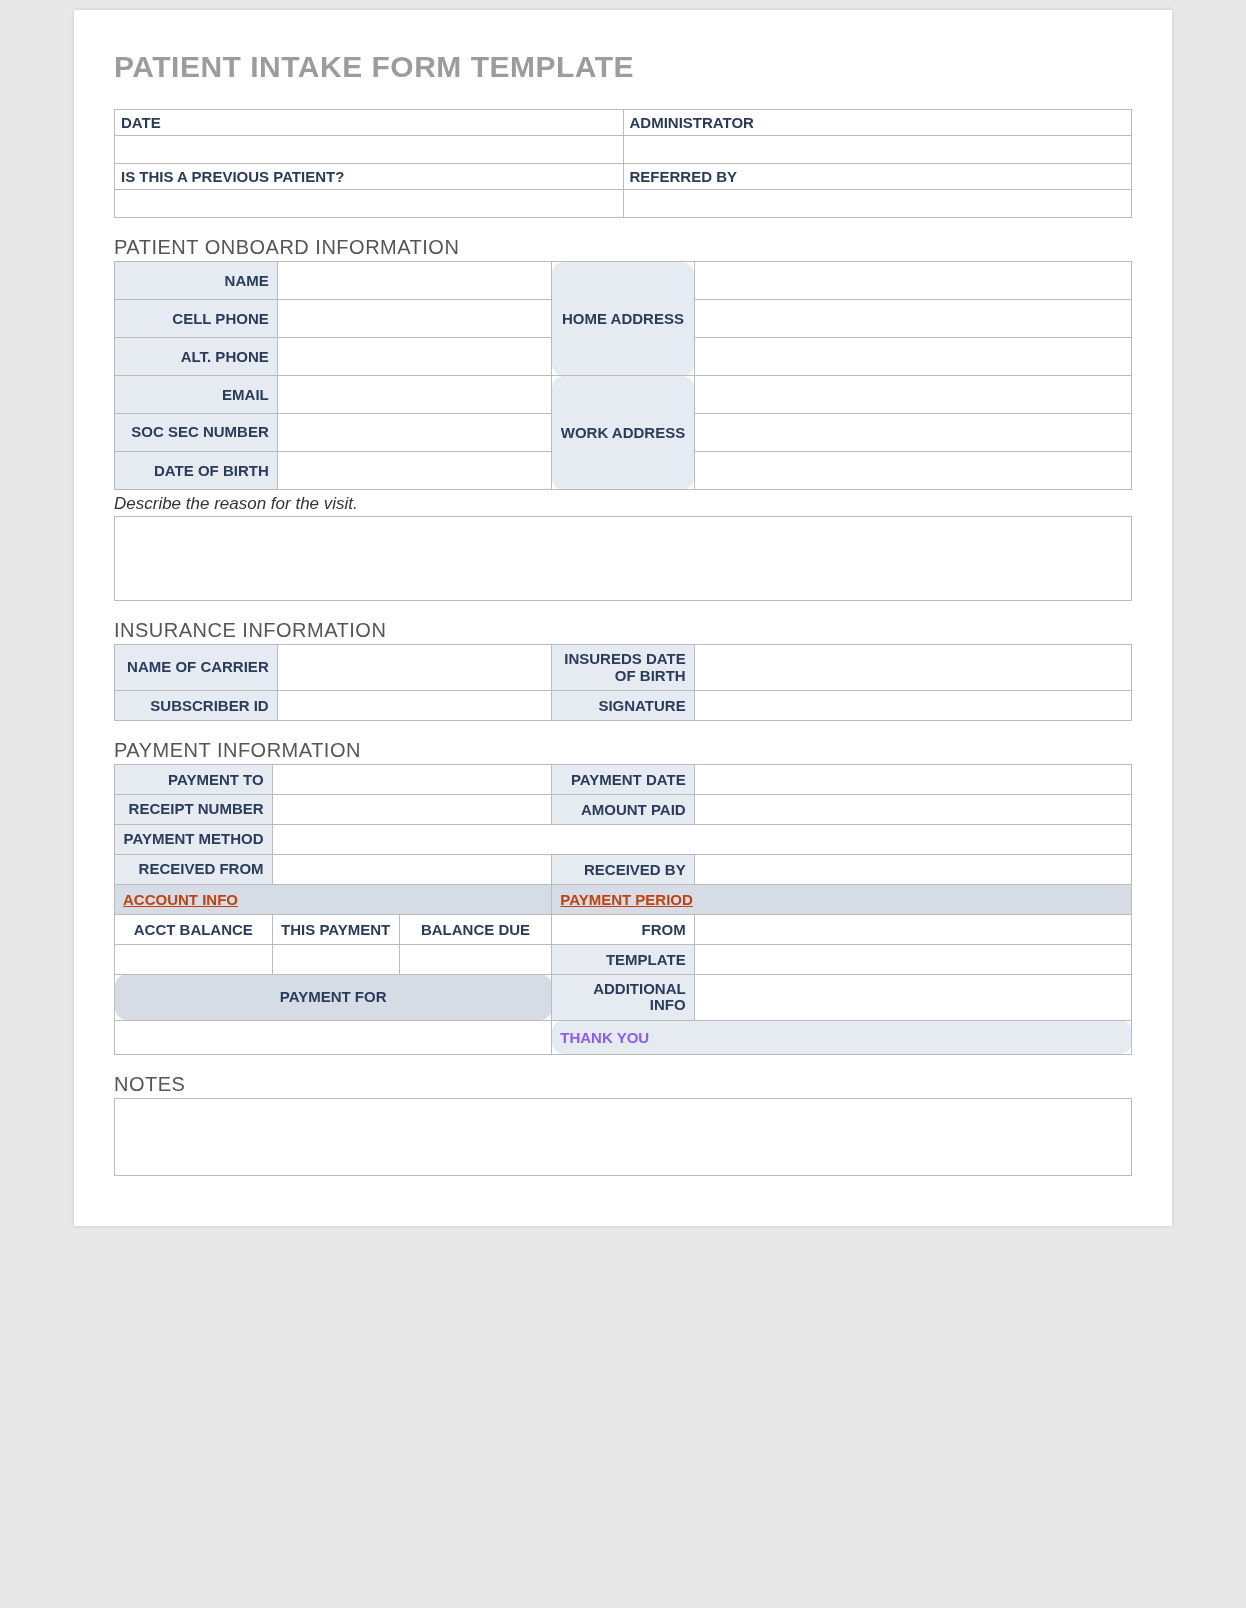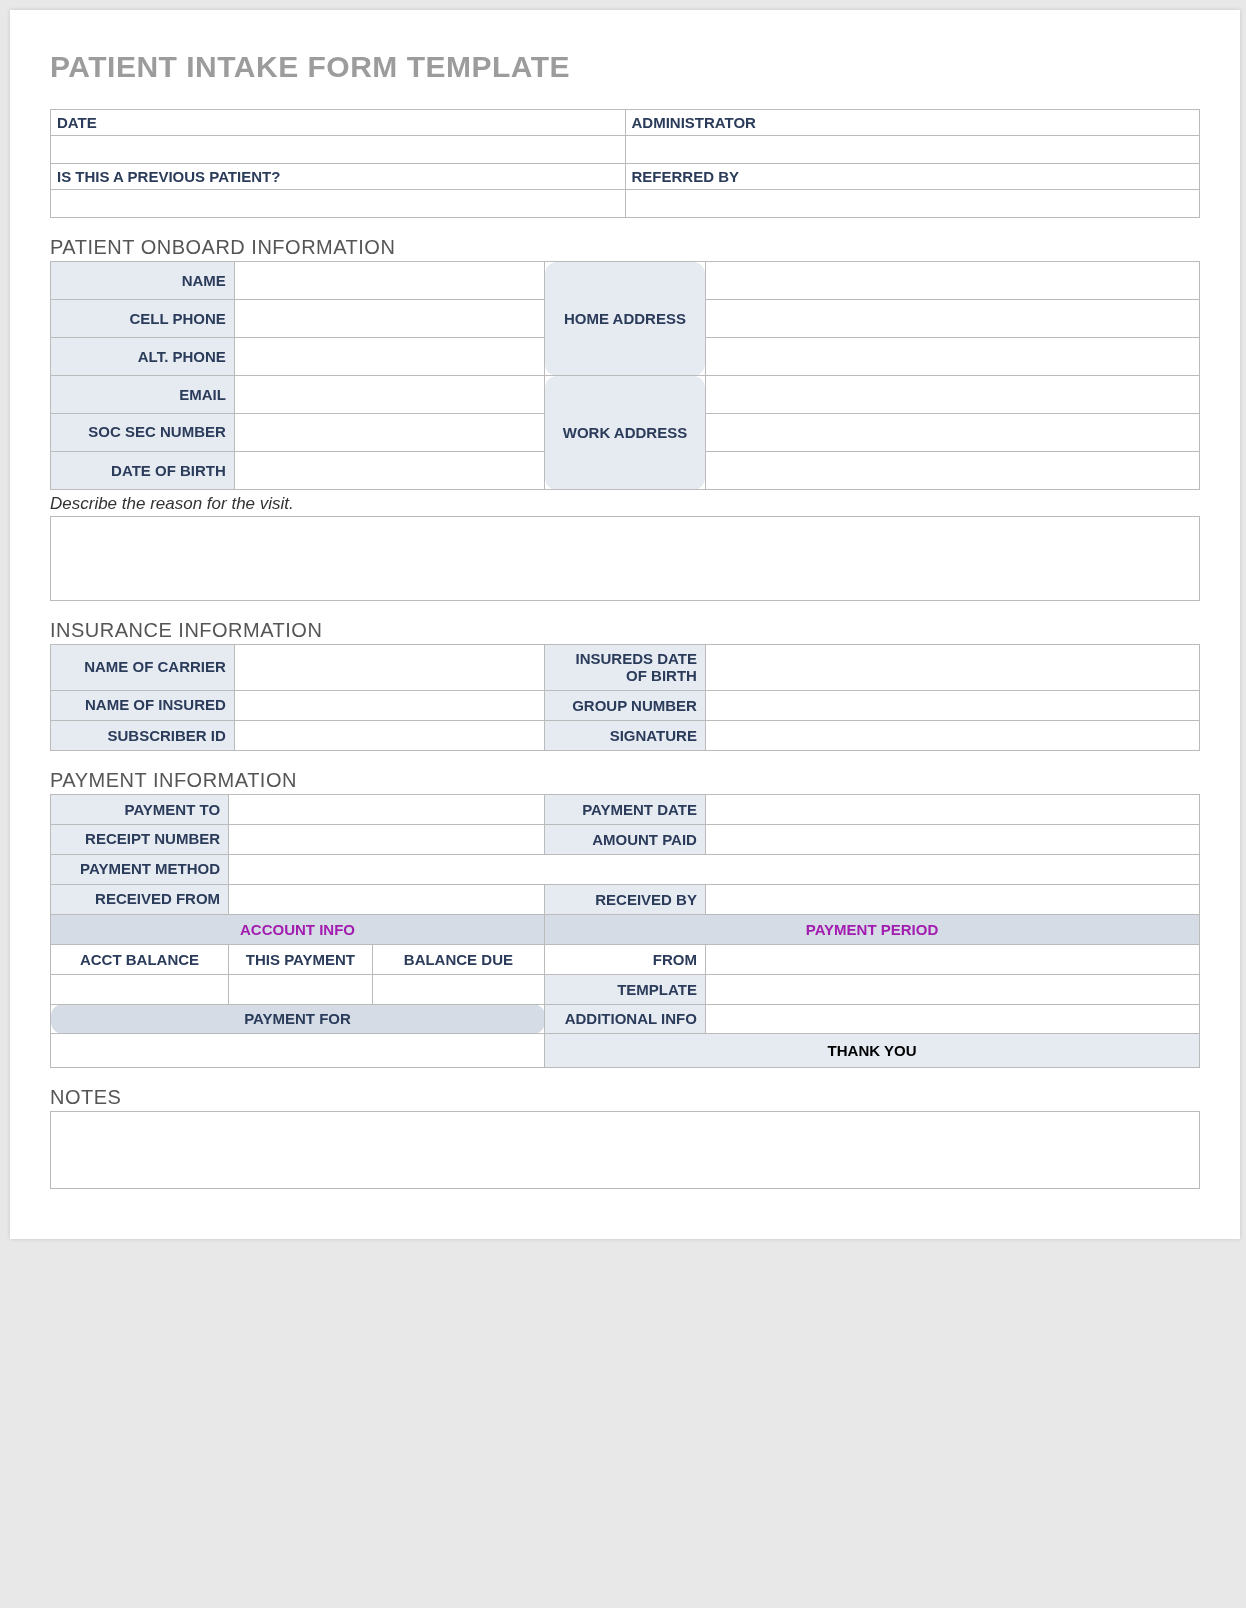--- a/index.html
+++ b/index.html
@@ -3,21 +3,21 @@
 <meta charset="utf-8">
 <style>
   * { box-sizing: border-box; margin: 0; padding: 0; }
   body {
     background: #e8e8e8;
     font-family: Arial, Helvetica, sans-serif;
     padding: 10px;
   }
   .page {
     background: #fff;
-    width: 1230px;
+    width: 1098px;
     margin: 0 auto;
     padding: 40px 40px 50px 40px;
     box-shadow: 0 0 4px rgba(0,0,0,0.15);
   }
   .title {
     color: #9c9c9c;
     font-size: 30px;
     font-weight: bold;
     letter-spacing: 0.5px;
     margin-bottom: 25px;
@@ -57,30 +57,31 @@
   .short { height: 28px; }
 
   .freebox {
     border: 1px solid #bbb; width: 100%; height: 85px;
   }
   .notesbox {
     border: 1px solid #bbb; width: 100%; height: 78px;
   }
 
   .acct-head td {
-    background: #d5dce6; color: #a21caf; font-weight: bold;
-    text-align: center; font-size: 15px; padding: 8px;
+    background: #d5dce6; color: #c2410c; font-weight: bold;
+    font-size: 15px; padding: 8px; text-decoration: underline;
   }
   .subhead td {
     font-weight: bold; color: #2b3b5a; text-align: center;
     padding: 10px 4px; background: #fff;
   }
   .thank td {
-    font-weight: bold; color: #000000; text-align: center;
+    font-weight: bold; color: #8b5cf6; 
     padding: 10px 4px;
+    border-radius: 12px;
   }
 </style>
 </head>
 <body>
 
 <div class="page">
 
   <div class="title">PATIENT INTAKE FORM TEMPLATE</div>
 
   <table class="hdr">
@@ -165,26 +166,20 @@
       <col style="width:16%">
         <col style="width:27%">
       <col style="width:14%">
         <col style="width:43%">
     </colgroup>
     <tbody>
         <tr>
       <td class="labcell" style="line-height:1.1;">NAME OF CARRIER</td>
       <td class="valcell"></td>
       <td class="labcell" style="line-height:1.1;">INSUREDS DATE OF BIRTH</td>
-      <td class="valcell"></td>
-    </tr>
-    <tr>
-      <td class="labcell" style="line-height:1.1;">NAME OF INSURED</td>
-      <td class="valcell"></td>
-      <td class="labcell">GROUP NUMBER</td>
       <td class="valcell"></td>
     </tr>
     <tr>
       <td class="labcell short">SUBSCRIBER ID</td>
       <td class="valcell"></td>
       <td class="labcell">SIGNATURE</td>
       <td class="valcell"></td>
     </tr>
   </tbody>
     </table>

